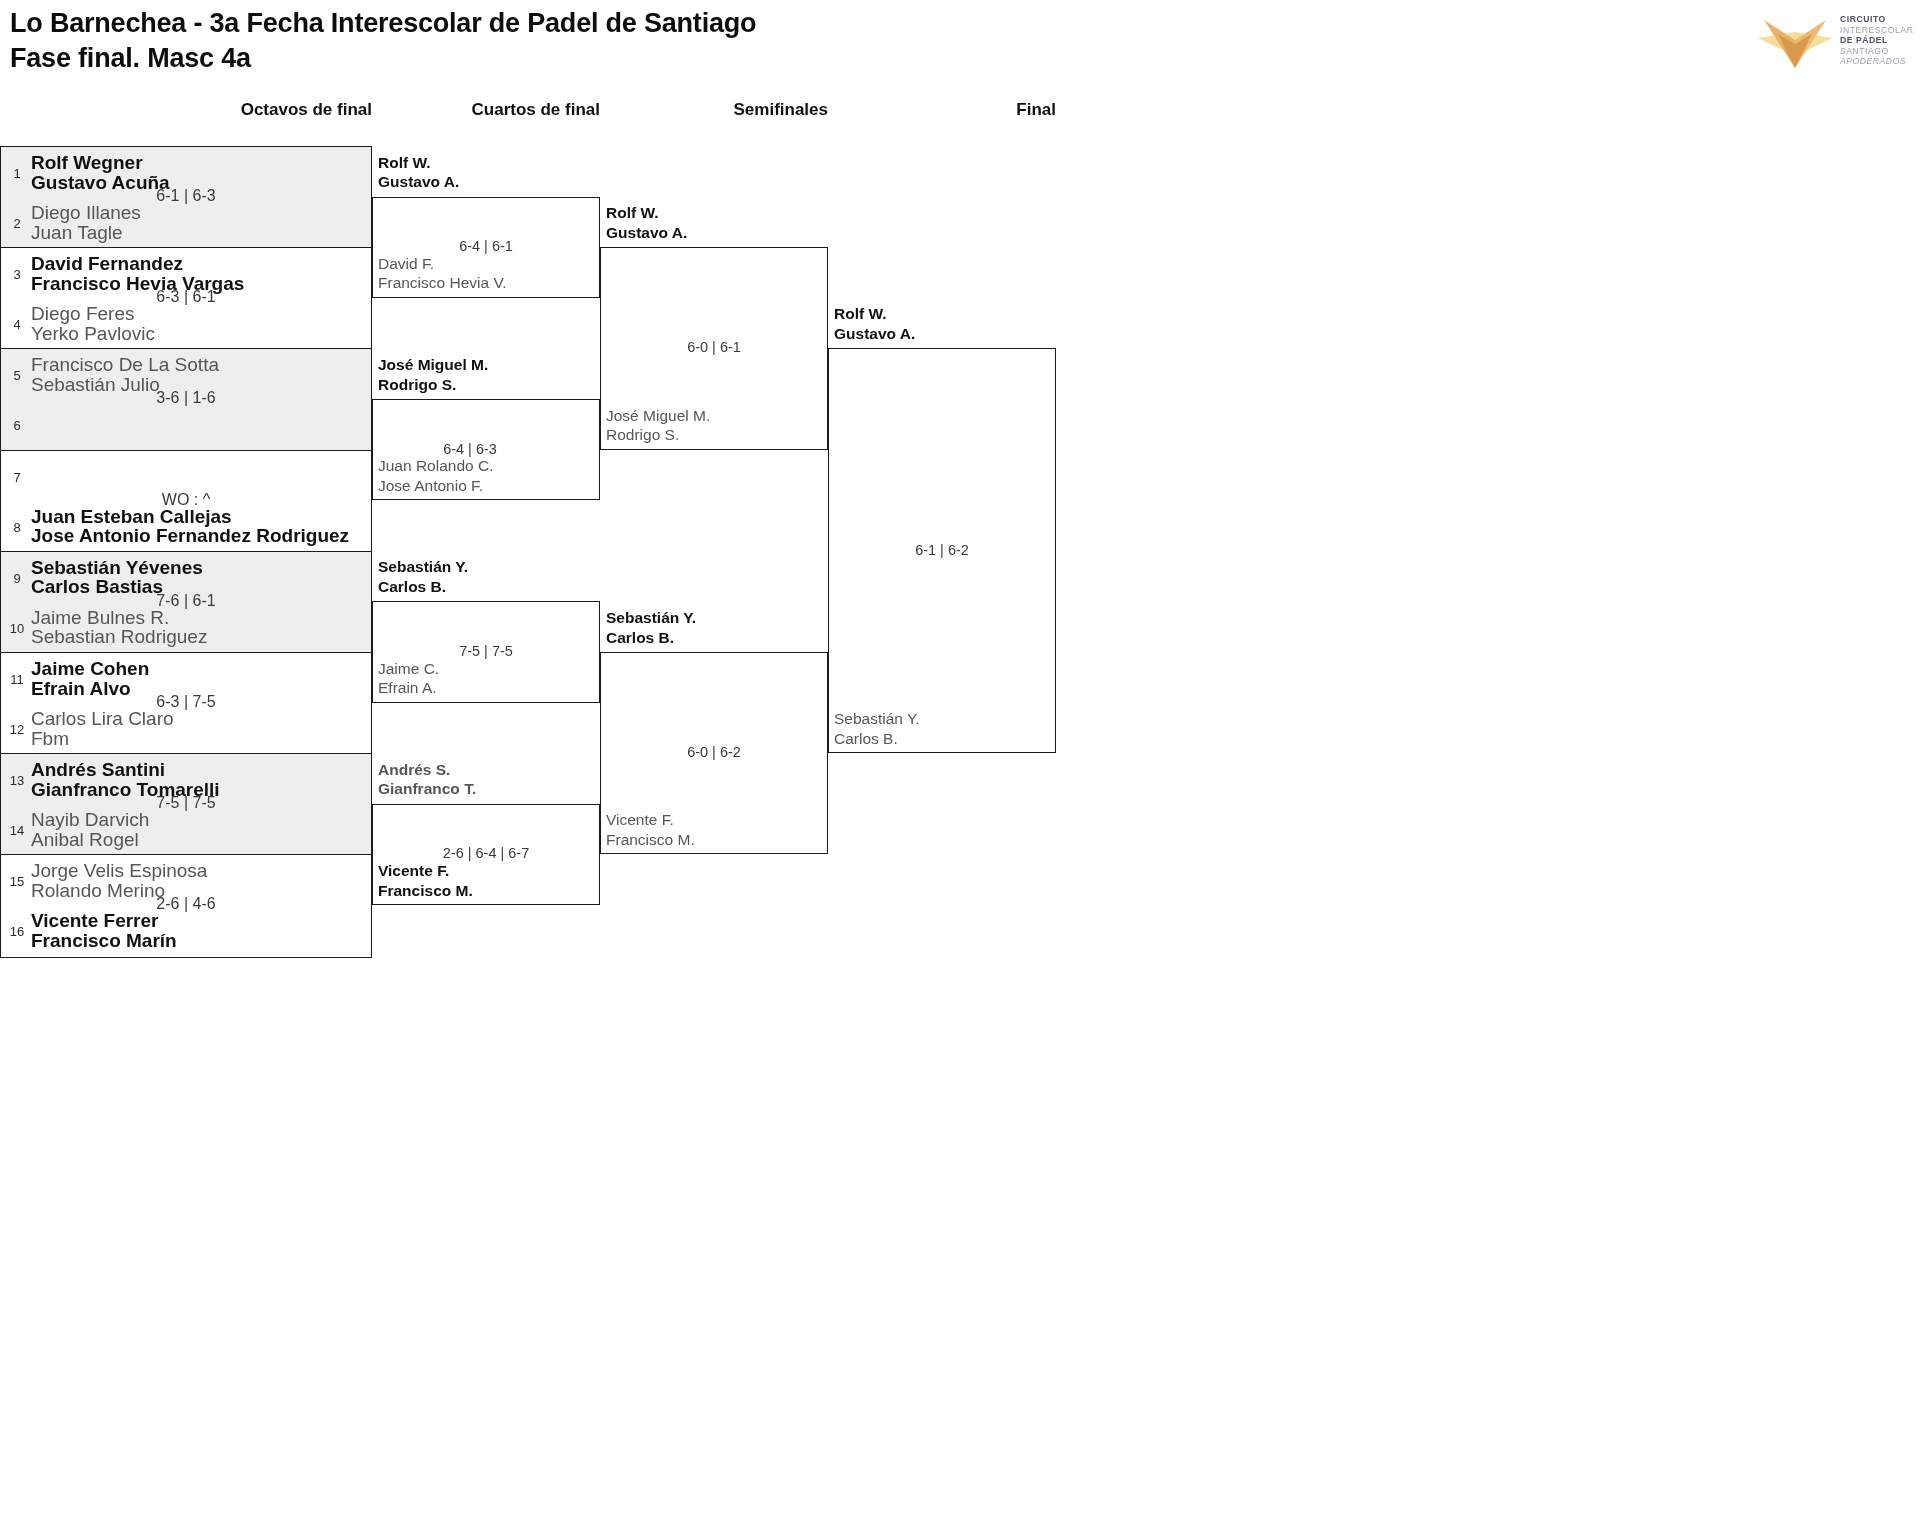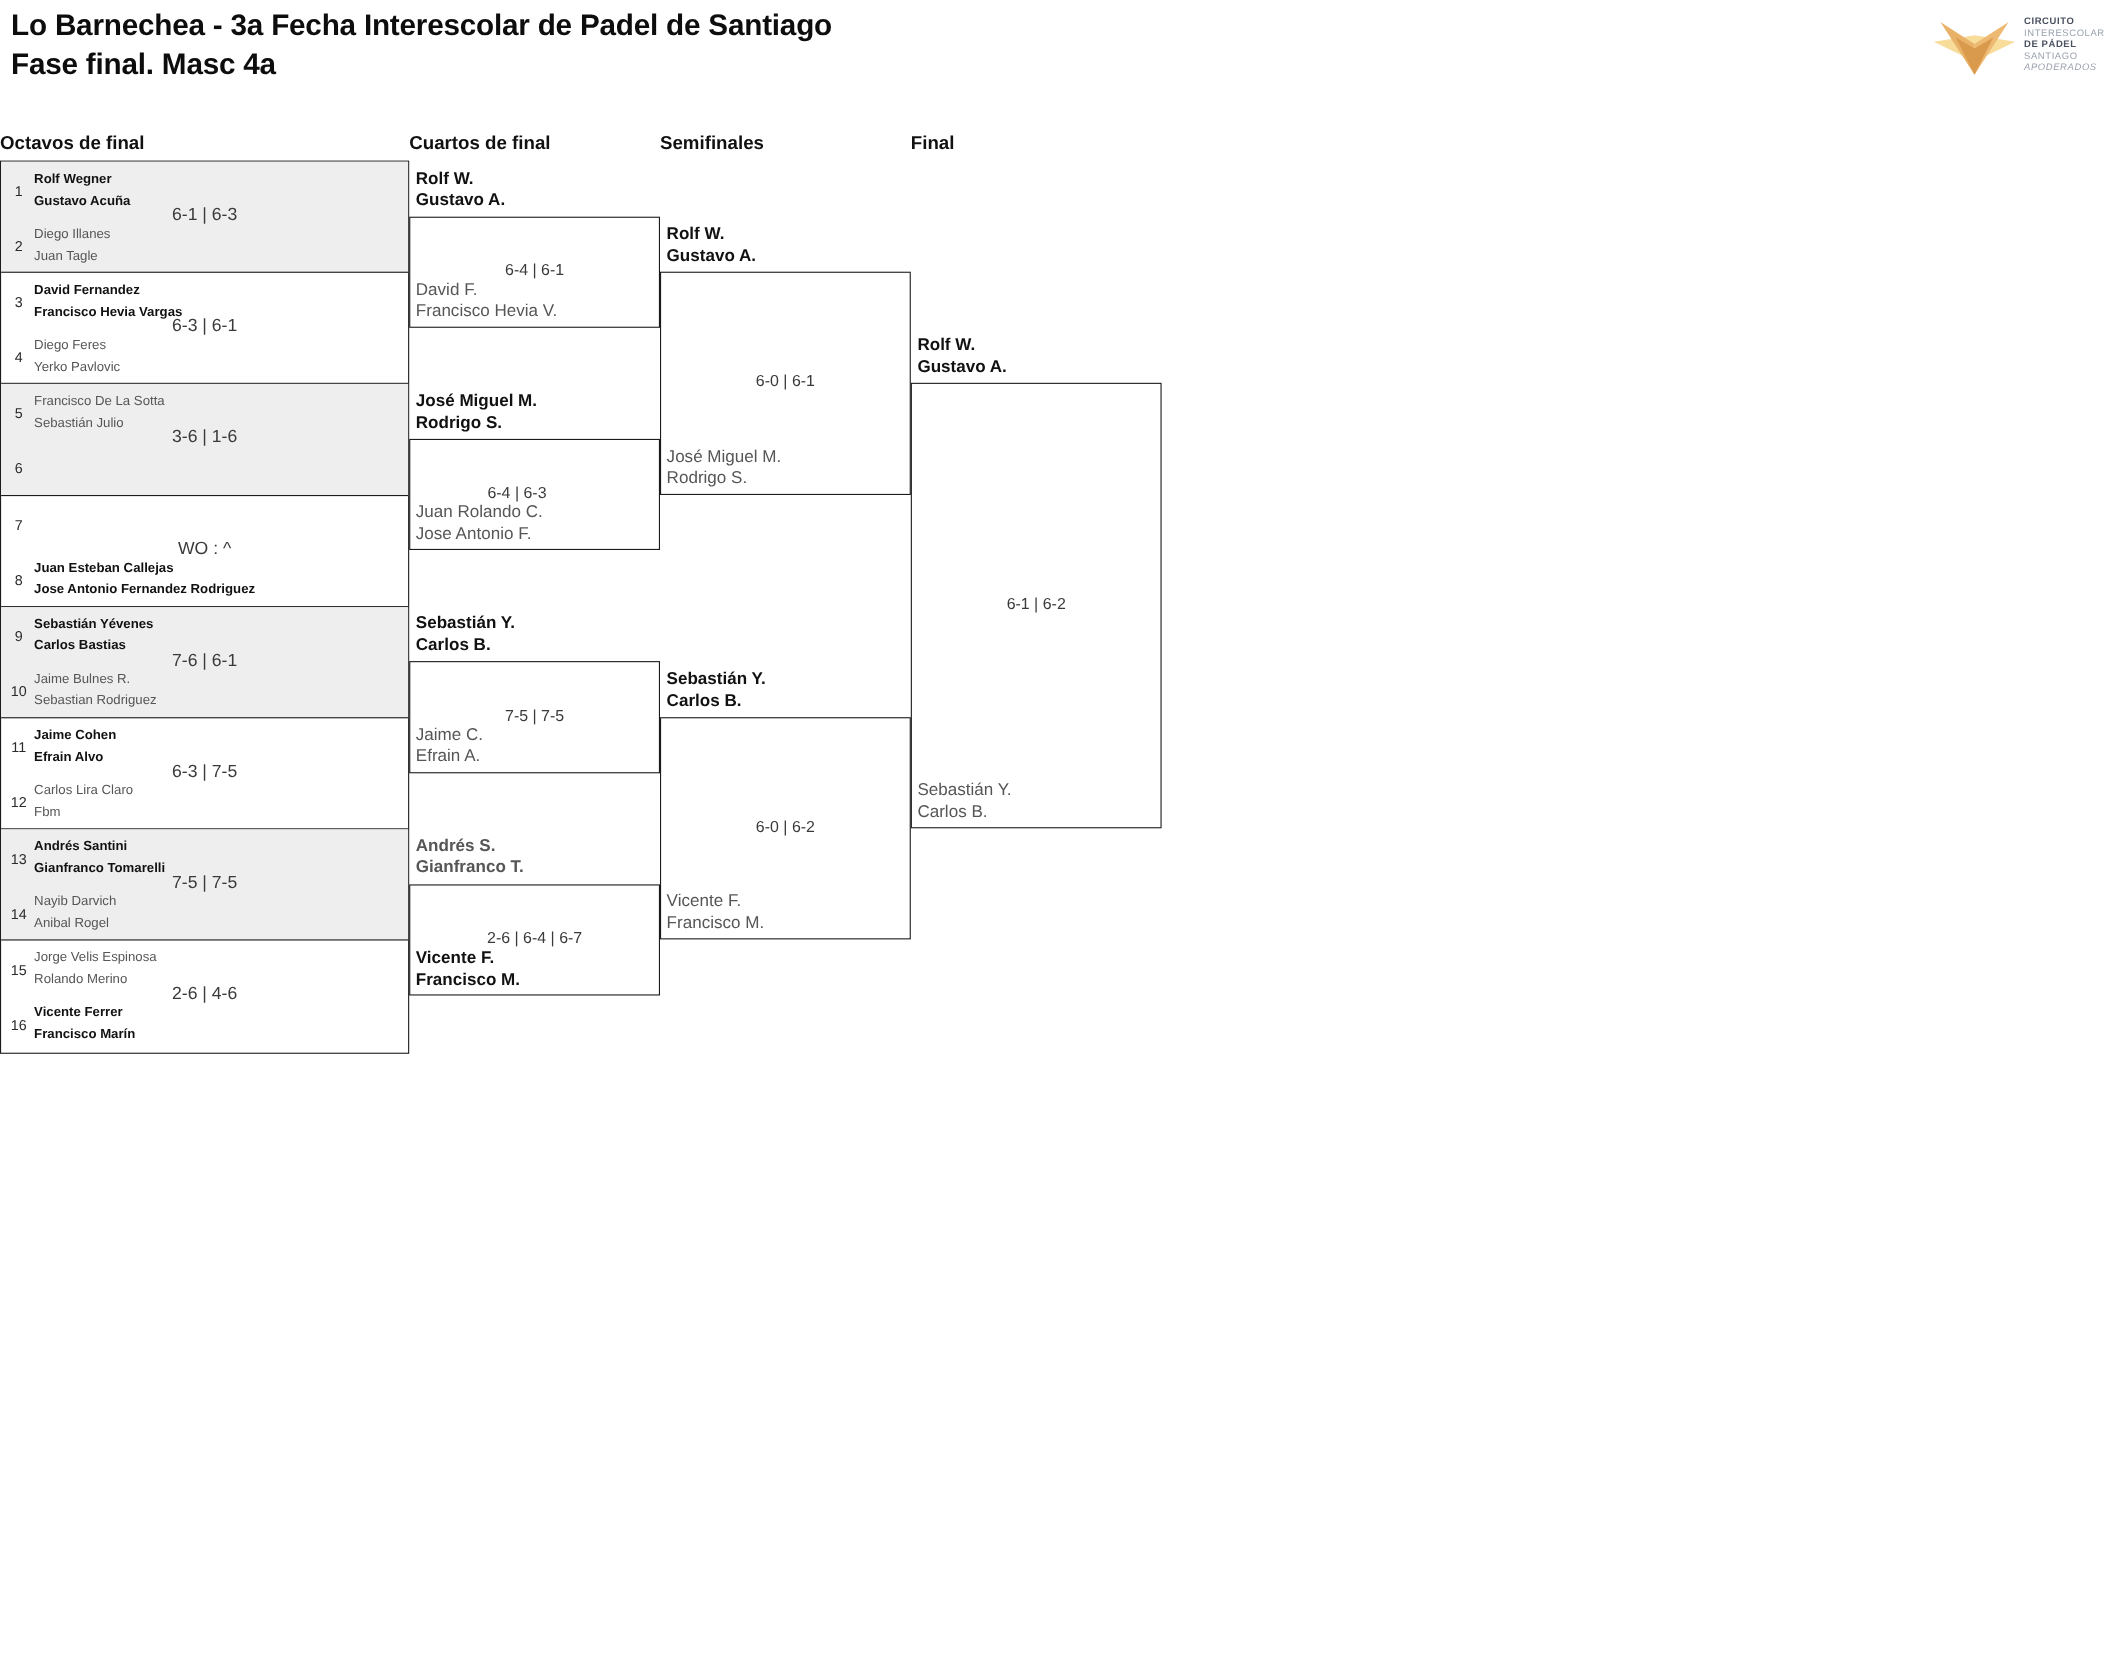--- a/index.html
+++ b/index.html
@@ -17,39 +17,39 @@
   #logo{position:absolute;left:1756px;top:8px;width:152px;height:66px;}
   #logo-mark{position:absolute;left:0;top:4px;width:78px;height:58px;}
   #logo-text{position:absolute;left:84px;top:6px;width:70px;
              font-size:8.6px;line-height:10.6px;letter-spacing:.55px;}
   .lt-b{font-weight:700;color:#4a5160;}
   .lt-n{font-weight:400;color:#9aa1ad;}
   .lt-i{font-weight:400;font-style:italic;color:#9aa1ad;}
 
   
   .round-head{position:absolute;font-size:17px;font-weight:700;color:#111;
-              text-align:left;top:120px;}
+              text-align:right;top:100px;}
   #rh0{left:0px;width:372px;}
   #rh1{left:372px;width:228px;}
   #rh2{left:600px;width:228px;}
   #rh3{left:828px;width:228px;}
 
   
   #r1{position:absolute;left:0px;top:146px;width:372px;
       border:1.4px solid #1b1b1b;box-sizing:border-box;}
   .pair{position:relative;height:101.2px;box-sizing:border-box;
         border-bottom:1.4px solid #1b1b1b;}
   .pair:last-child{border-bottom:none;}
   .pair.shaded{background:#eeeeee;}
   .slot{position:absolute;left:0;width:100%;height:40px;}
   .slot.top{top:6px;}
   .slot.bot{top:56px;}
   .seed{position:absolute;left:6px;top:13px;width:20px;text-align:center;
         font-size:13px;color:#2b2b2b;}
-  .names{position:absolute;left:30px;top:0;right:8px;font-size:12px;line-height:19.6px;}
+  .names{position:absolute;left:30px;top:0;right:8px;font-size:19px;line-height:19.6px;}
   .names.win{font-weight:700;color:#111111;}
   .names.lose{font-weight:400;color:#565656;}
   .r1score{position:absolute;left:0;top:40px;width:100%;text-align:center;
            font-size:16px;color:#3a3a3a;}
 
   
   .mbox{position:absolute;box-sizing:border-box;border:1.4px solid #1b1b1b;}
   .mscore{position:absolute;width:100%;text-align:center;font-size:14.5px;color:#3a3a3a;}
   .mname{position:absolute;font-size:15.5px;line-height:19.6px;white-space:pre-line;}
   .mname.win{font-weight:700;color:#111111;}

